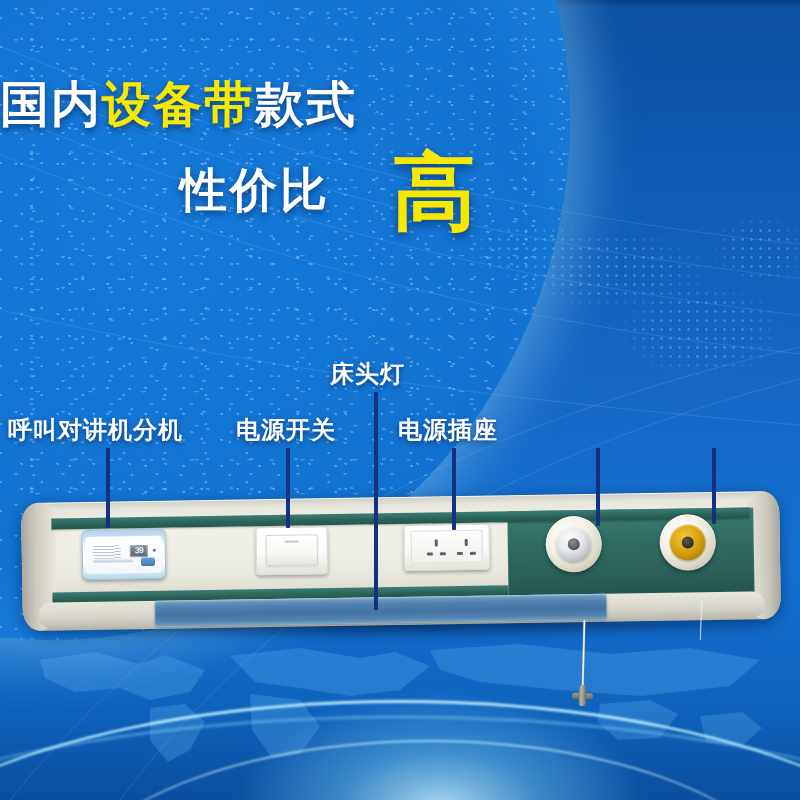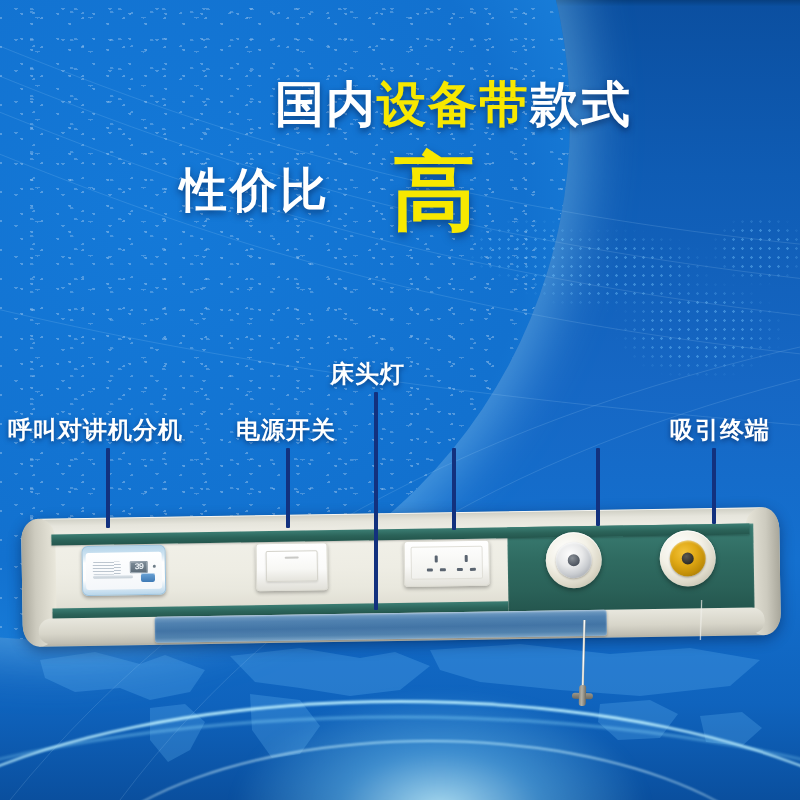--- a/index.html
+++ b/index.html
@@ -114,21 +114,21 @@
     filter:blur(6px);
   }
 
   
   .streaks{ position:absolute; inset:0; opacity:.35; pointer-events:none; }
   .streaks svg{ width:100%; height:100%; display:block; }
 
   
   .headline{
     position:absolute; left:0; top:78px; width:656px;
-    text-align:right; z-index:12;
+    text-align:left; z-index:12;
   }
   .hl-line1{
     font-size:49px; font-weight:bold; letter-spacing:2px;
     line-height:1.08; white-space:nowrap;
     padding-right:24px;
   }
   .hl-line1 .w{ color:#ffffff; text-shadow:0 3px 6px rgba(0,20,60,.55); }
   .hl-line1 .y{ color:#f7e800; text-shadow:0 3px 6px rgba(0,20,60,.55); }
 
   .hl-line2{
@@ -153,21 +153,21 @@
     letter-spacing:1px; white-space:nowrap;
     text-shadow:0 2px 5px rgba(0,25,70,.6);
   }
   .leader{
     position:absolute; width:4px;
     background:#12317e;
     border-radius:1px;
   }
 
   
-  .panel-wrap{ position:absolute; left:0; top:16px; width:800px; height:616px; z-index:10; }
+  .panel-wrap{ position:absolute; left:0; top:0; width:800px; height:616px; z-index:10; }
 
   .panel{
     position:absolute;
     left:22px; top:497px; width:758px; height:128px;
     transform:rotate(-0.9deg);
   }
   .panel-body{
     position:absolute; inset:0;
     border-radius:20px/22px;
     background:linear-gradient(180deg,
@@ -411,21 +411,21 @@
       <span class="hl-sub">性价比</span>
       <span class="hl-big">高</span>
     </div>
   </div>
 
   <div class="labels">
 
     <div class="label" style="left:8px;  top:414px;">呼叫对讲机分机</div>
     <div class="label" style="left:236px;top:414px;">电源开关</div>
     <div class="label" style="left:330px;top:358px;">床头灯</div>
-    <div class="label" style="left:670px;top:414px;">吸引终端</div>
+    <div class="label" style="left:398px;top:414px;">电源插座</div>
 
     <div class="leader" style="left:106px; top:448px; height:80px;"></div>
     <div class="leader" style="left:286px; top:448px; height:80px;"></div>
     <div class="leader" style="left:374px; top:392px; height:218px;"></div>
     <div class="leader" style="left:452px; top:448px; height:82px;"></div>
     <div class="leader" style="left:596px; top:448px; height:78px;"></div>
     <div class="leader" style="left:712px; top:448px; height:76px;"></div>
   </div>
 
   <div class="panel-shadow"></div>

